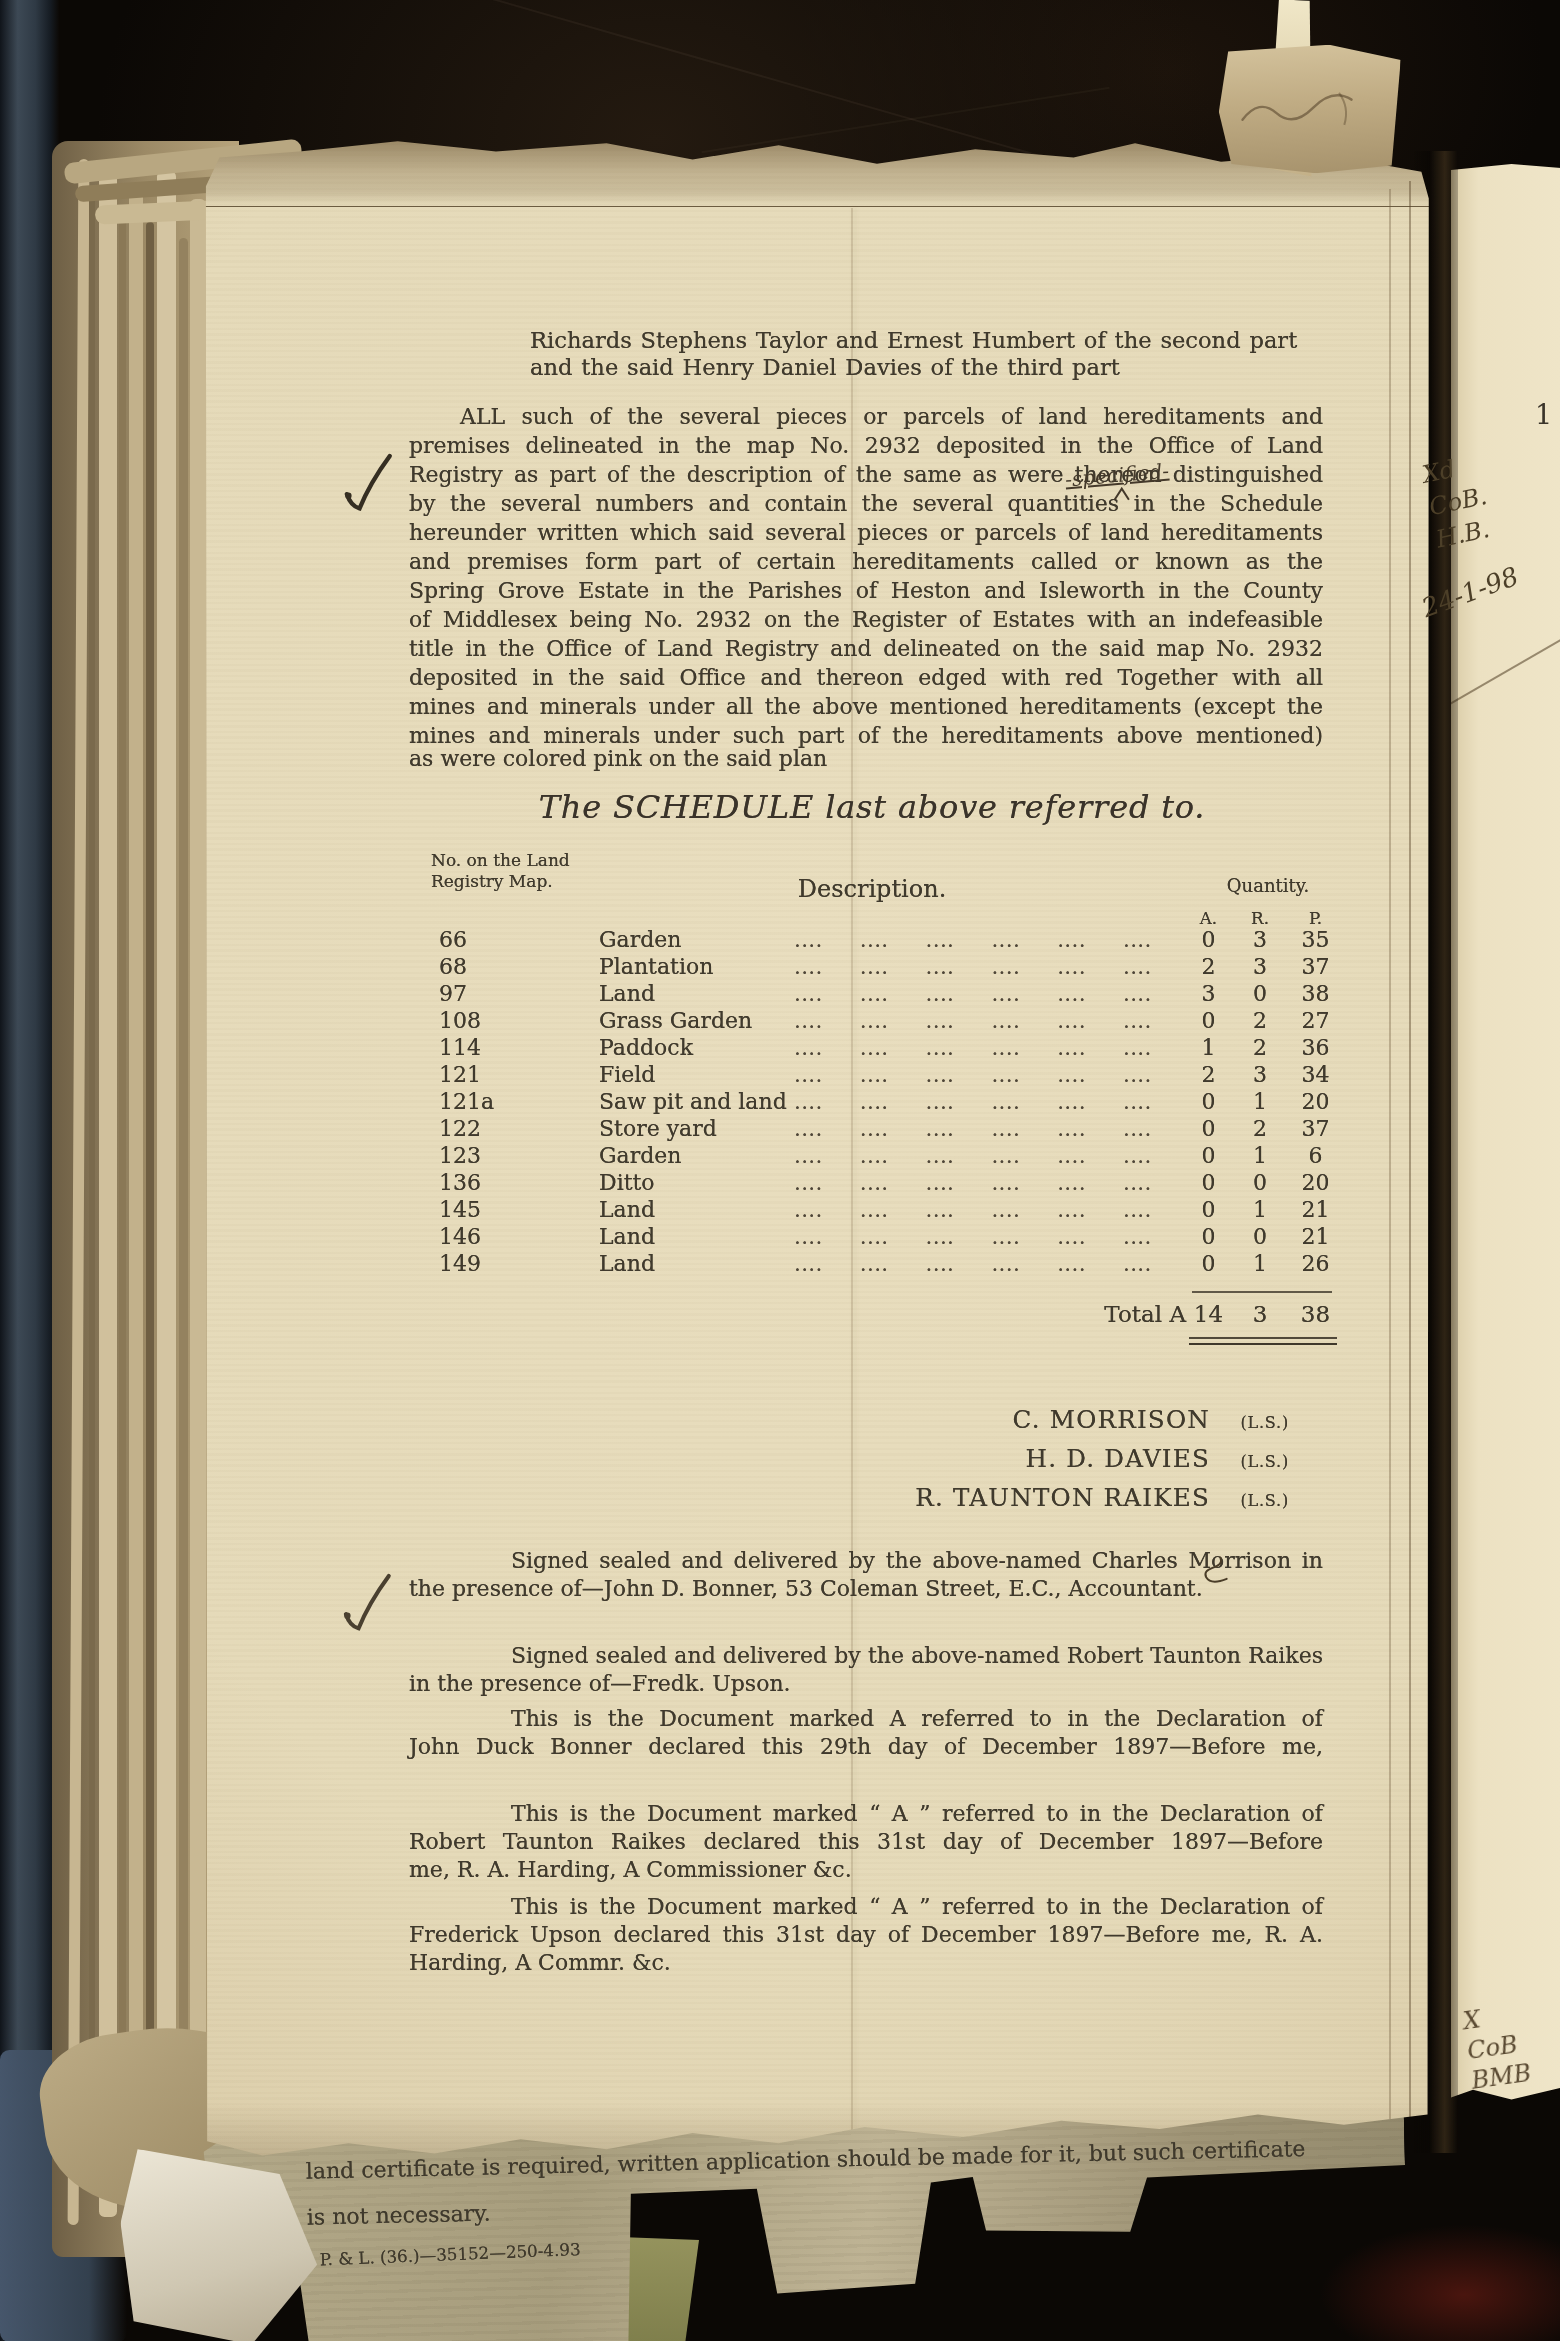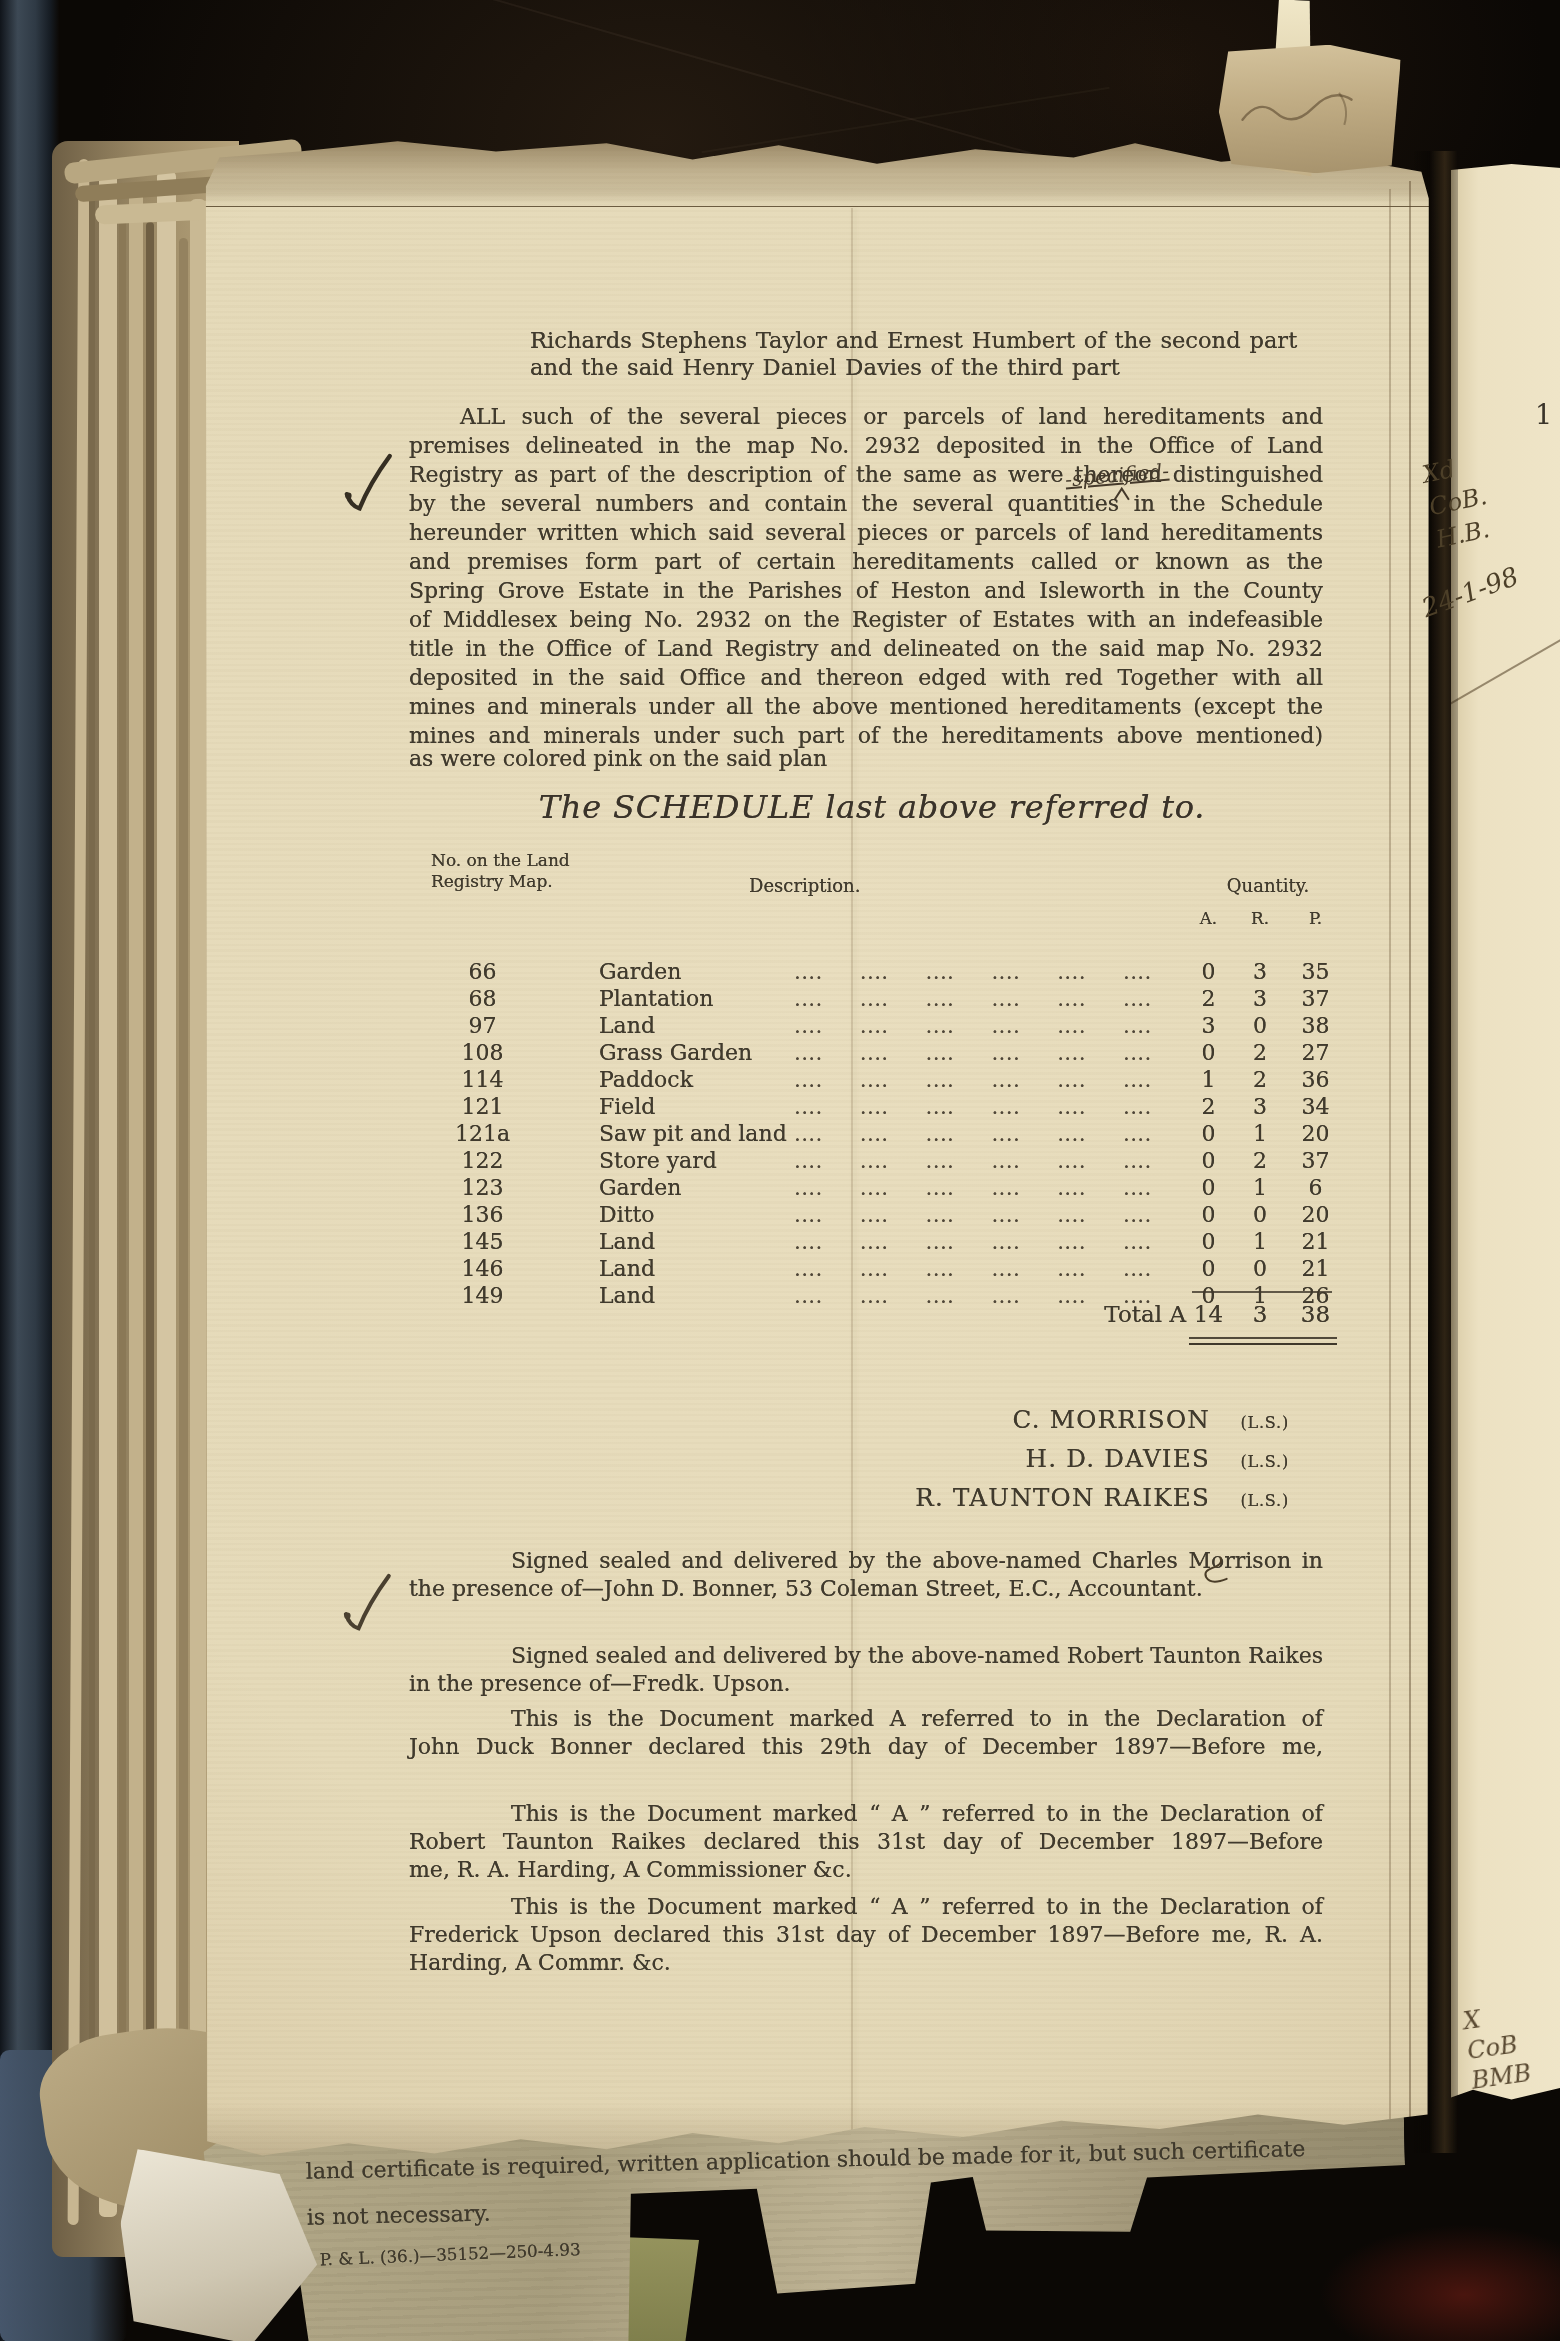--- a/index.html
+++ b/index.html
@@ -75,31 +75,31 @@
   .pre{white-space:pre-line;}
   .just{white-space:pre-line;text-align:justify;text-align-last:justify;}
   .recital{left:329px;top:194px;width:802px;font-size:22.6px;line-height:27px;word-spacing:1.6px;}
   .body-just{left:208px;top:269px;width:914px;font-size:22px;line-height:29px;text-indent:51px;}
   .body-last{left:208px;top:613px;width:914px;font-size:22px;}
   .inserted-note{left:864px;top:330px;font-size:20px;font-style:italic;color:#44392a;transform:rotate(-5deg);
     text-decoration:underline;text-decoration-thickness:1.6px;font-family:"DejaVu Serif",serif;}
   .caret-svg{left:912px;top:354px;}
   .sched-title{left:274px;top:655px;width:794px;text-align:center;font-size:32px;font-style:italic;letter-spacing:0.8px;color:#3a332a;}
   .hdr-no{left:230px;top:717px;font-size:17px;line-height:21.4px;}
-  .hdr-desc{left:548px;top:742px;width:246px;font-size:18px;}
+  .hdr-desc{left:548px;top:742px;width:246px;text-align:center;font-size:24px;}
   .hdr-qty{left:985px;top:742px;width:164px;text-align:center;font-size:18px;}
   .units,.total-nums{display:flex;width:162px;}
   .units{left:982px;top:775px;font-size:16.7px;}
   .total-nums{left:982px;top:1168px;font-size:23px;}
   .cu-a,.c-a{width:51px;text-align:center;}
   .cu-r,.c-r{width:52px;text-align:center;}
   .cu-p,.c-p{width:59px;text-align:center;}
   .rows{left:238px;top:794px;width:906px;font-size:22px;}
   .srow{display:flex;height:27px;align-items:baseline;}
-  .c-no{width:87px;text-align:center;margin-top:32px;}
+  .c-no{width:87px;}
   .c-desc{width:254px;padding-left:73px;box-sizing:border-box;white-space:nowrap;}
   .c-lead{flex:1;overflow:hidden;white-space:nowrap;font-size:20px;word-spacing:30px;letter-spacing:0.8px;padding-left:14.3px;color:#4e4537;}
   .rule-top{left:991px;top:1158px;width:140px;height:1.6px;background:rgba(64,56,42,.8);}
   .rule-db1{left:988px;top:1204px;width:148px;height:1.6px;background:rgba(54,47,35,.85);}
   .rule-db2{left:988px;top:1210px;width:148px;height:2.4px;background:rgba(44,38,28,.9);}
   .total-label{left:715px;top:1168px;width:270px;text-align:right;font-size:23px;}
   .sigs{left:556px;top:1252px;width:532px;margin-top:20px;}
   .sig-line{display:flex;justify-content:flex-end;align-items:baseline;height:39px;}
   .sig-name{font-size:24.6px;letter-spacing:1.2px;}
   .sig-seal{width:79px;text-align:right;font-size:16px;letter-spacing:0.8px;}

